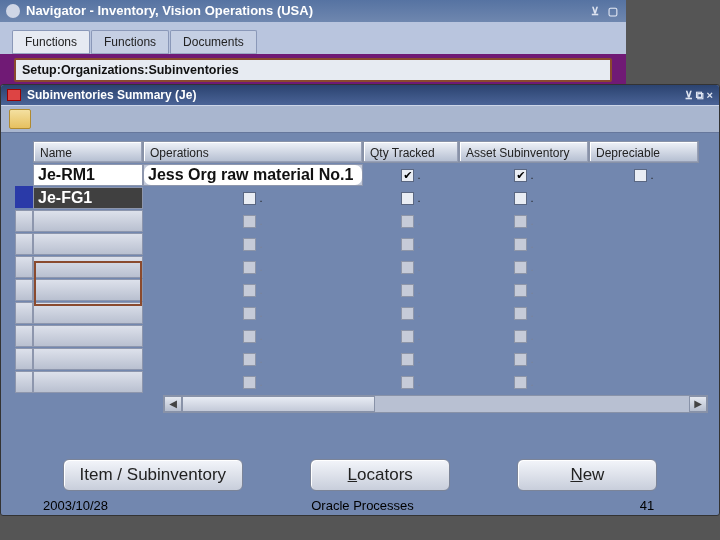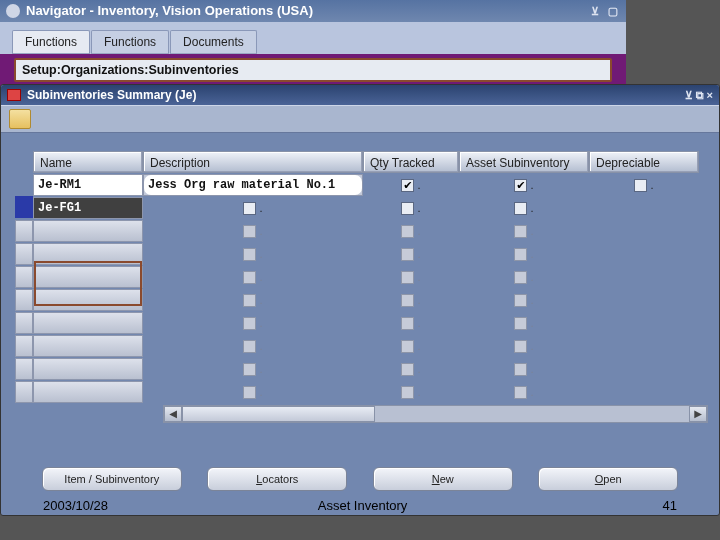--- a/index.html
+++ b/index.html
@@ -98,21 +98,21 @@
   }
   .toolbar .folder {
     width: 22px; height: 20px;
     display: inline-block;
     background: linear-gradient(#f4e0a0,#e6c060);
     border: 1px solid #b08a30;
     border-radius: 2px;
     cursor: pointer;
   }
   .grid-area {
-    padding: 18px 14px 6px 14px;
+    padding: 8px 14px 6px 14px;
   }
   .grid {
     display: grid;
     grid-template-columns: 18px 110px 220px 96px 130px 110px;
     gap: 0;
   }
   .hdr {
     background: linear-gradient(#eff2f8,#b3bdd0);
     border: 1px solid #8892a8;
     padding: 2px 6px;
@@ -129,22 +129,22 @@
     height: 22px;
     border: 1px solid #8d96ad;
     background: #c2c9d9;
     margin-top: 1px;
   }
   .cell-input {
     background: #fff;
     width: 100%; height:100%;
     border: none;
     padding: 0 4px;
-    font-size: 12px;
-    font-family: Liberation Mono, monospace;
+    font-size: 16px;
+    font-family: Liberation Sans, sans-serif;
     font-weight: bold;
     color: #111;
   }
   .cell.empty { background: linear-gradient(#dde1eb,#b9c0d0); }
   .cell.selected .cell-input { background:#404040; color:#fff; }
   .highlight-box {
     position:absolute;
     border: 2px solid #8a4a2e;
     pointer-events: none;
   }
@@ -200,36 +200,36 @@
     justify-content: space-around;
     padding: 0 28px;
   }
   .btn {
     background: linear-gradient(#f3f5fa,#c8cedb);
     border: 1px solid #7b8498;
     border-radius: 6px;
     padding: 5px 16px;
     min-width: 140px;
     text-align: center;
-    font-size: 11px;
+    font-size: 17px;
     color: #222;
     cursor: pointer;
     box-shadow: inset 1px 1px 0 #fff;
   }
   .btn u { text-decoration: underline; }
   .footer {
     position: absolute;
     bottom: 2px; left: 0; right: 0;
     display: flex;
     font-size: 13px;
     color: #000;
     padding: 0 42px;
   }
   .footer span:nth-child(2){ flex:1; text-align:center;}
-  .footer span:nth-child(3){ text-align:right; width:60px;}
+  .footer span:nth-child(3){ text-align:center; width:60px;}
 </style>
 </head>
 <body>
 
 <div class="nav-window">
   <div class="nav-titlebar">
     <span class="icon"></span>
     <span>Navigator - Inventory, Vision Operations (USA)</span>
     <div class="nav-ctrls">
       <span>⊻</span>
@@ -255,21 +255,21 @@
     </div>
   </div>
   <div class="toolbar">
     <span class="folder"></span>
   </div>
 
   <div class="grid-area">
     <div class="grid" id="grid">
       <div class="rowmark"></div>
       <div class="hdr">Name</div>
-      <div class="hdr">Description</div>
+      <div class="hdr">Operations</div>
       <div class="hdr">Qty Tracked</div>
       <div class="hdr">Asset Subinventory</div>
       <div class="hdr">Depreciable</div>
     <div class="rowmark"></div>
         <div class="cell"><input class="cell-input" value="Je-RM1" style=""></div>
         <div class="cell"><input class="cell-input" value="Jess Org raw material No.1" style="font-weight: bold; border-radius: 7px;"></div>
         <div class="chkcell">
           <span class="chk">✔</span>
           <span class="dot" style="color: rgb(34, 34, 34);">.</span>
         </div>
@@ -424,21 +424,20 @@
       <div class="arrow">▶</div>
     </div>
   </div>
 
   <div class="highlight-box" style="top:176px; left:33px; width:108px; height:45px;"></div>
 
   <div class="buttons">
     <div class="btn">Item / Subinventory</div>
     <div class="btn"><u>L</u><span>ocators</span></div>
     <div class="btn"><u>N</u><span>ew</span></div>
-    <div class="btn"><u>O</u><span>pen</span></div>
   </div>
 
   <div class="footer">
     <span>2003/10/28</span>
-    <span>Asset Inventory</span>
+    <span>Oracle Processes</span>
     <span>41</span>
   </div>
 </div>
 
 </body></html>

